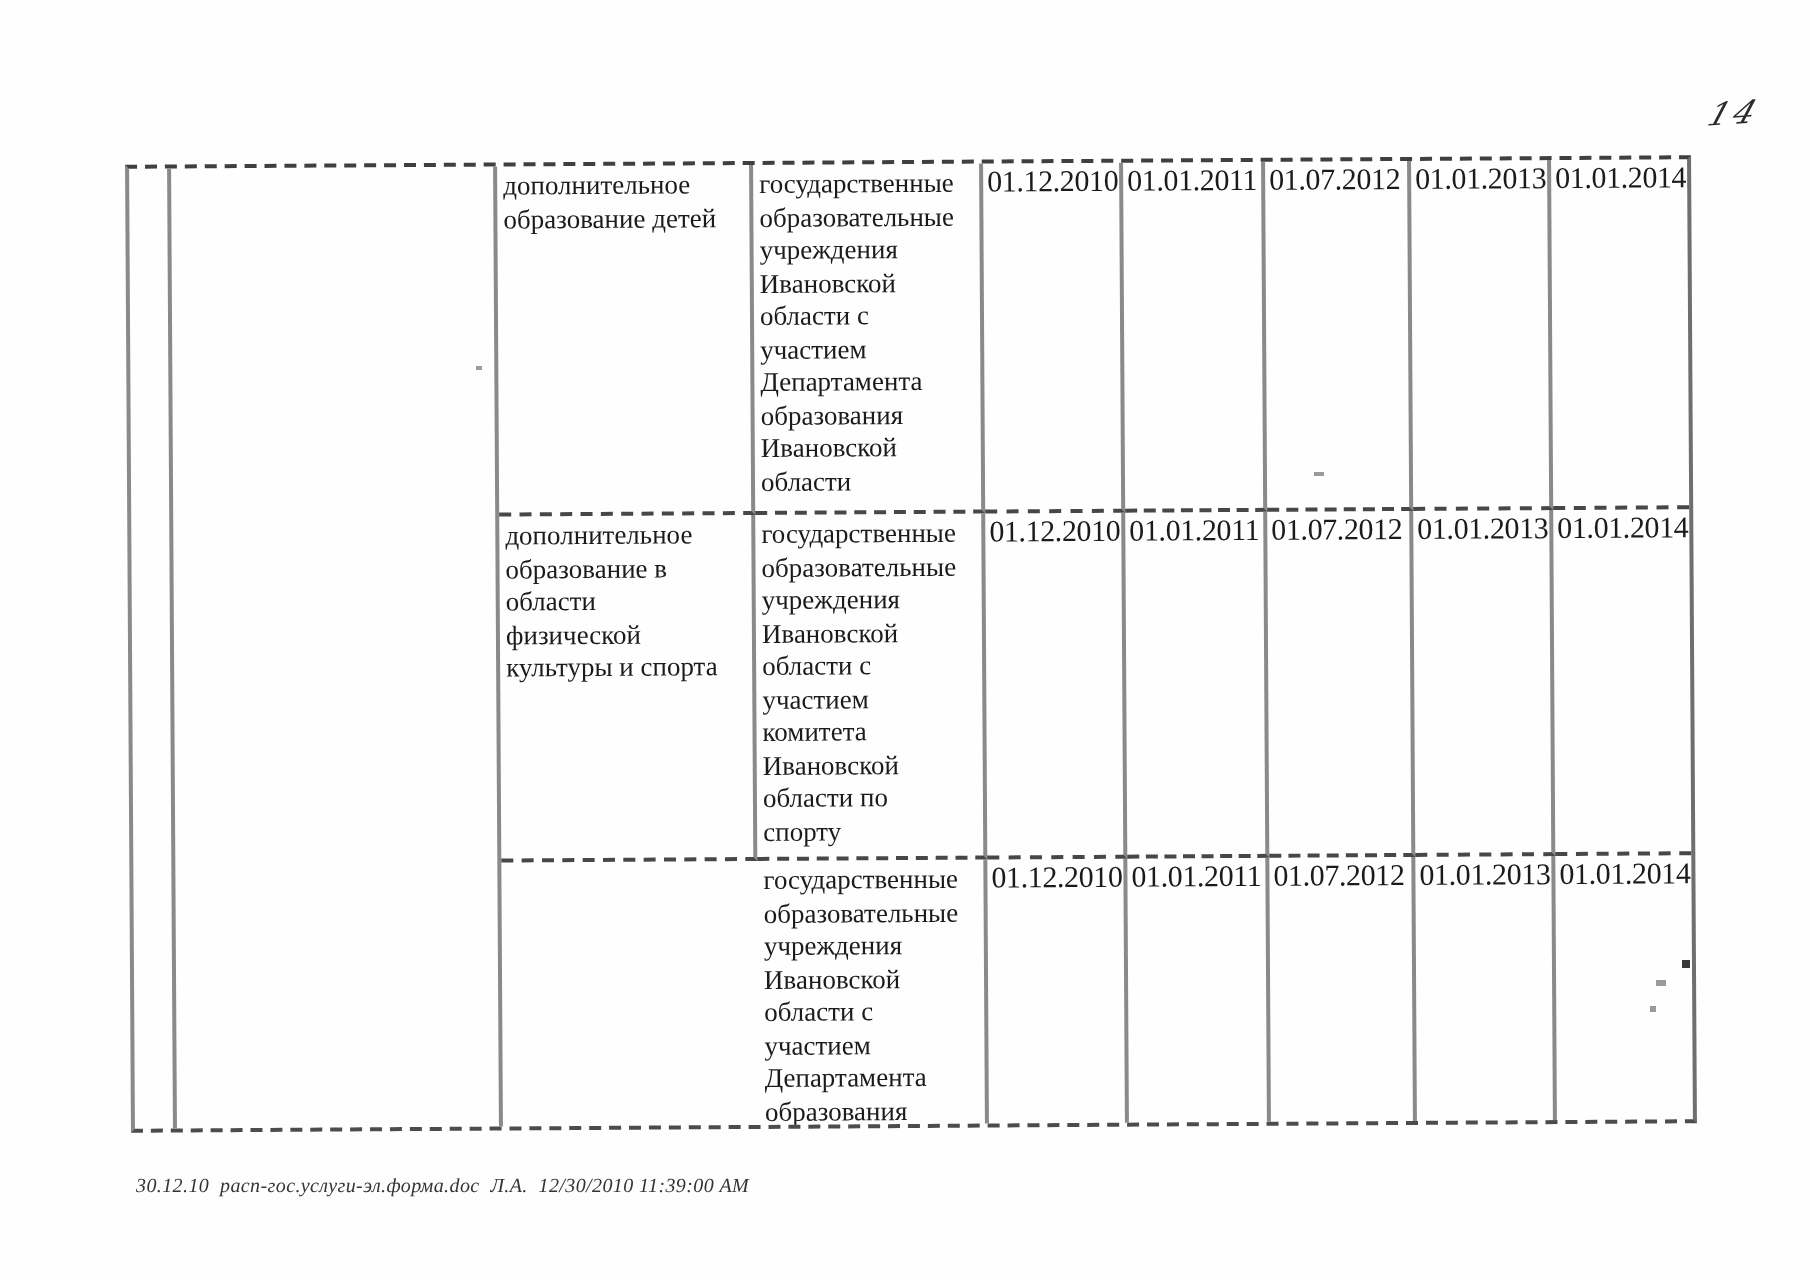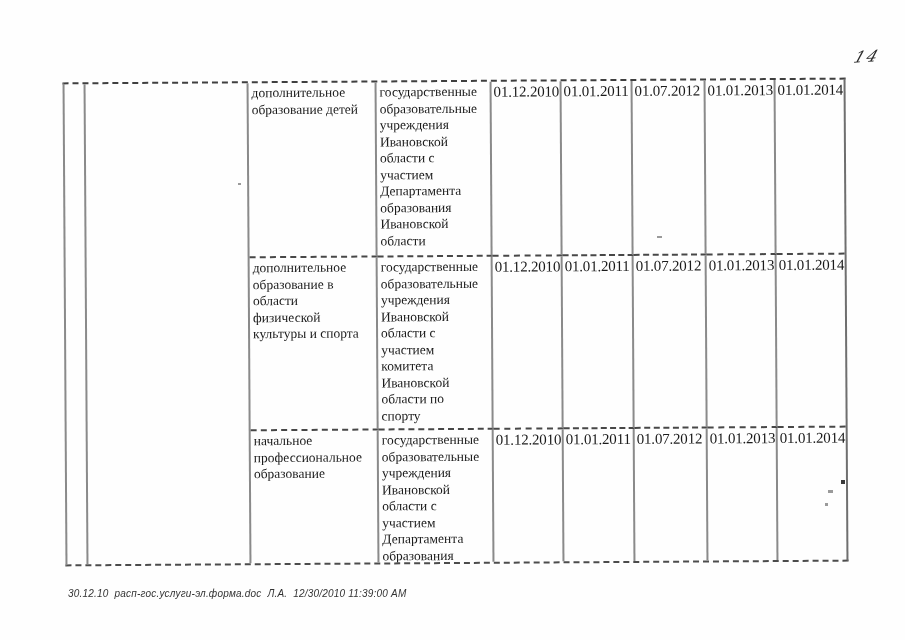--- a/index.html
+++ b/index.html
@@ -69,21 +69,21 @@
     white-space:nowrap;
     padding:2px 0 0 2px;
   }
   
   .speck{position:absolute;background:#9a9a9a;}
   .speck.dark{background:#3a3a3a;}
   
   .footer{
     position:absolute;
     left:68px;top:588px;
-    font-family:Liberation Sans, sans-serif;
+    font-family:Liberation Serif, serif;
     font-style:italic;
     font-size:10px;
     letter-spacing:0.2px;
     color:#333333;
     white-space:pre;
     text-align:center;
   }
 </style>
 </head>
 <body>
@@ -128,23 +128,20 @@
 комитета
 Ивановской
 области по
 спорту</div>
     <div class="cell date d1 r2">01.12.2010</div>
     <div class="cell date d2 r2">01.01.2011</div>
     <div class="cell date d3 r2">01.07.2012</div>
     <div class="cell date d4 r2">01.01.2013</div>
     <div class="cell date d5 r2">01.01.2014</div>
 
-    <div class="cell col-service r3">начальное
-профессиональное
-образование</div>
     <div class="cell col-provider r3">государственные
 образовательные
 учреждения
 Ивановской
 области с
 участием
 Департамента
 образования</div>
     <div class="cell date d1 r3">01.12.2010</div>
     <div class="cell date d2 r3">01.01.2011</div>

